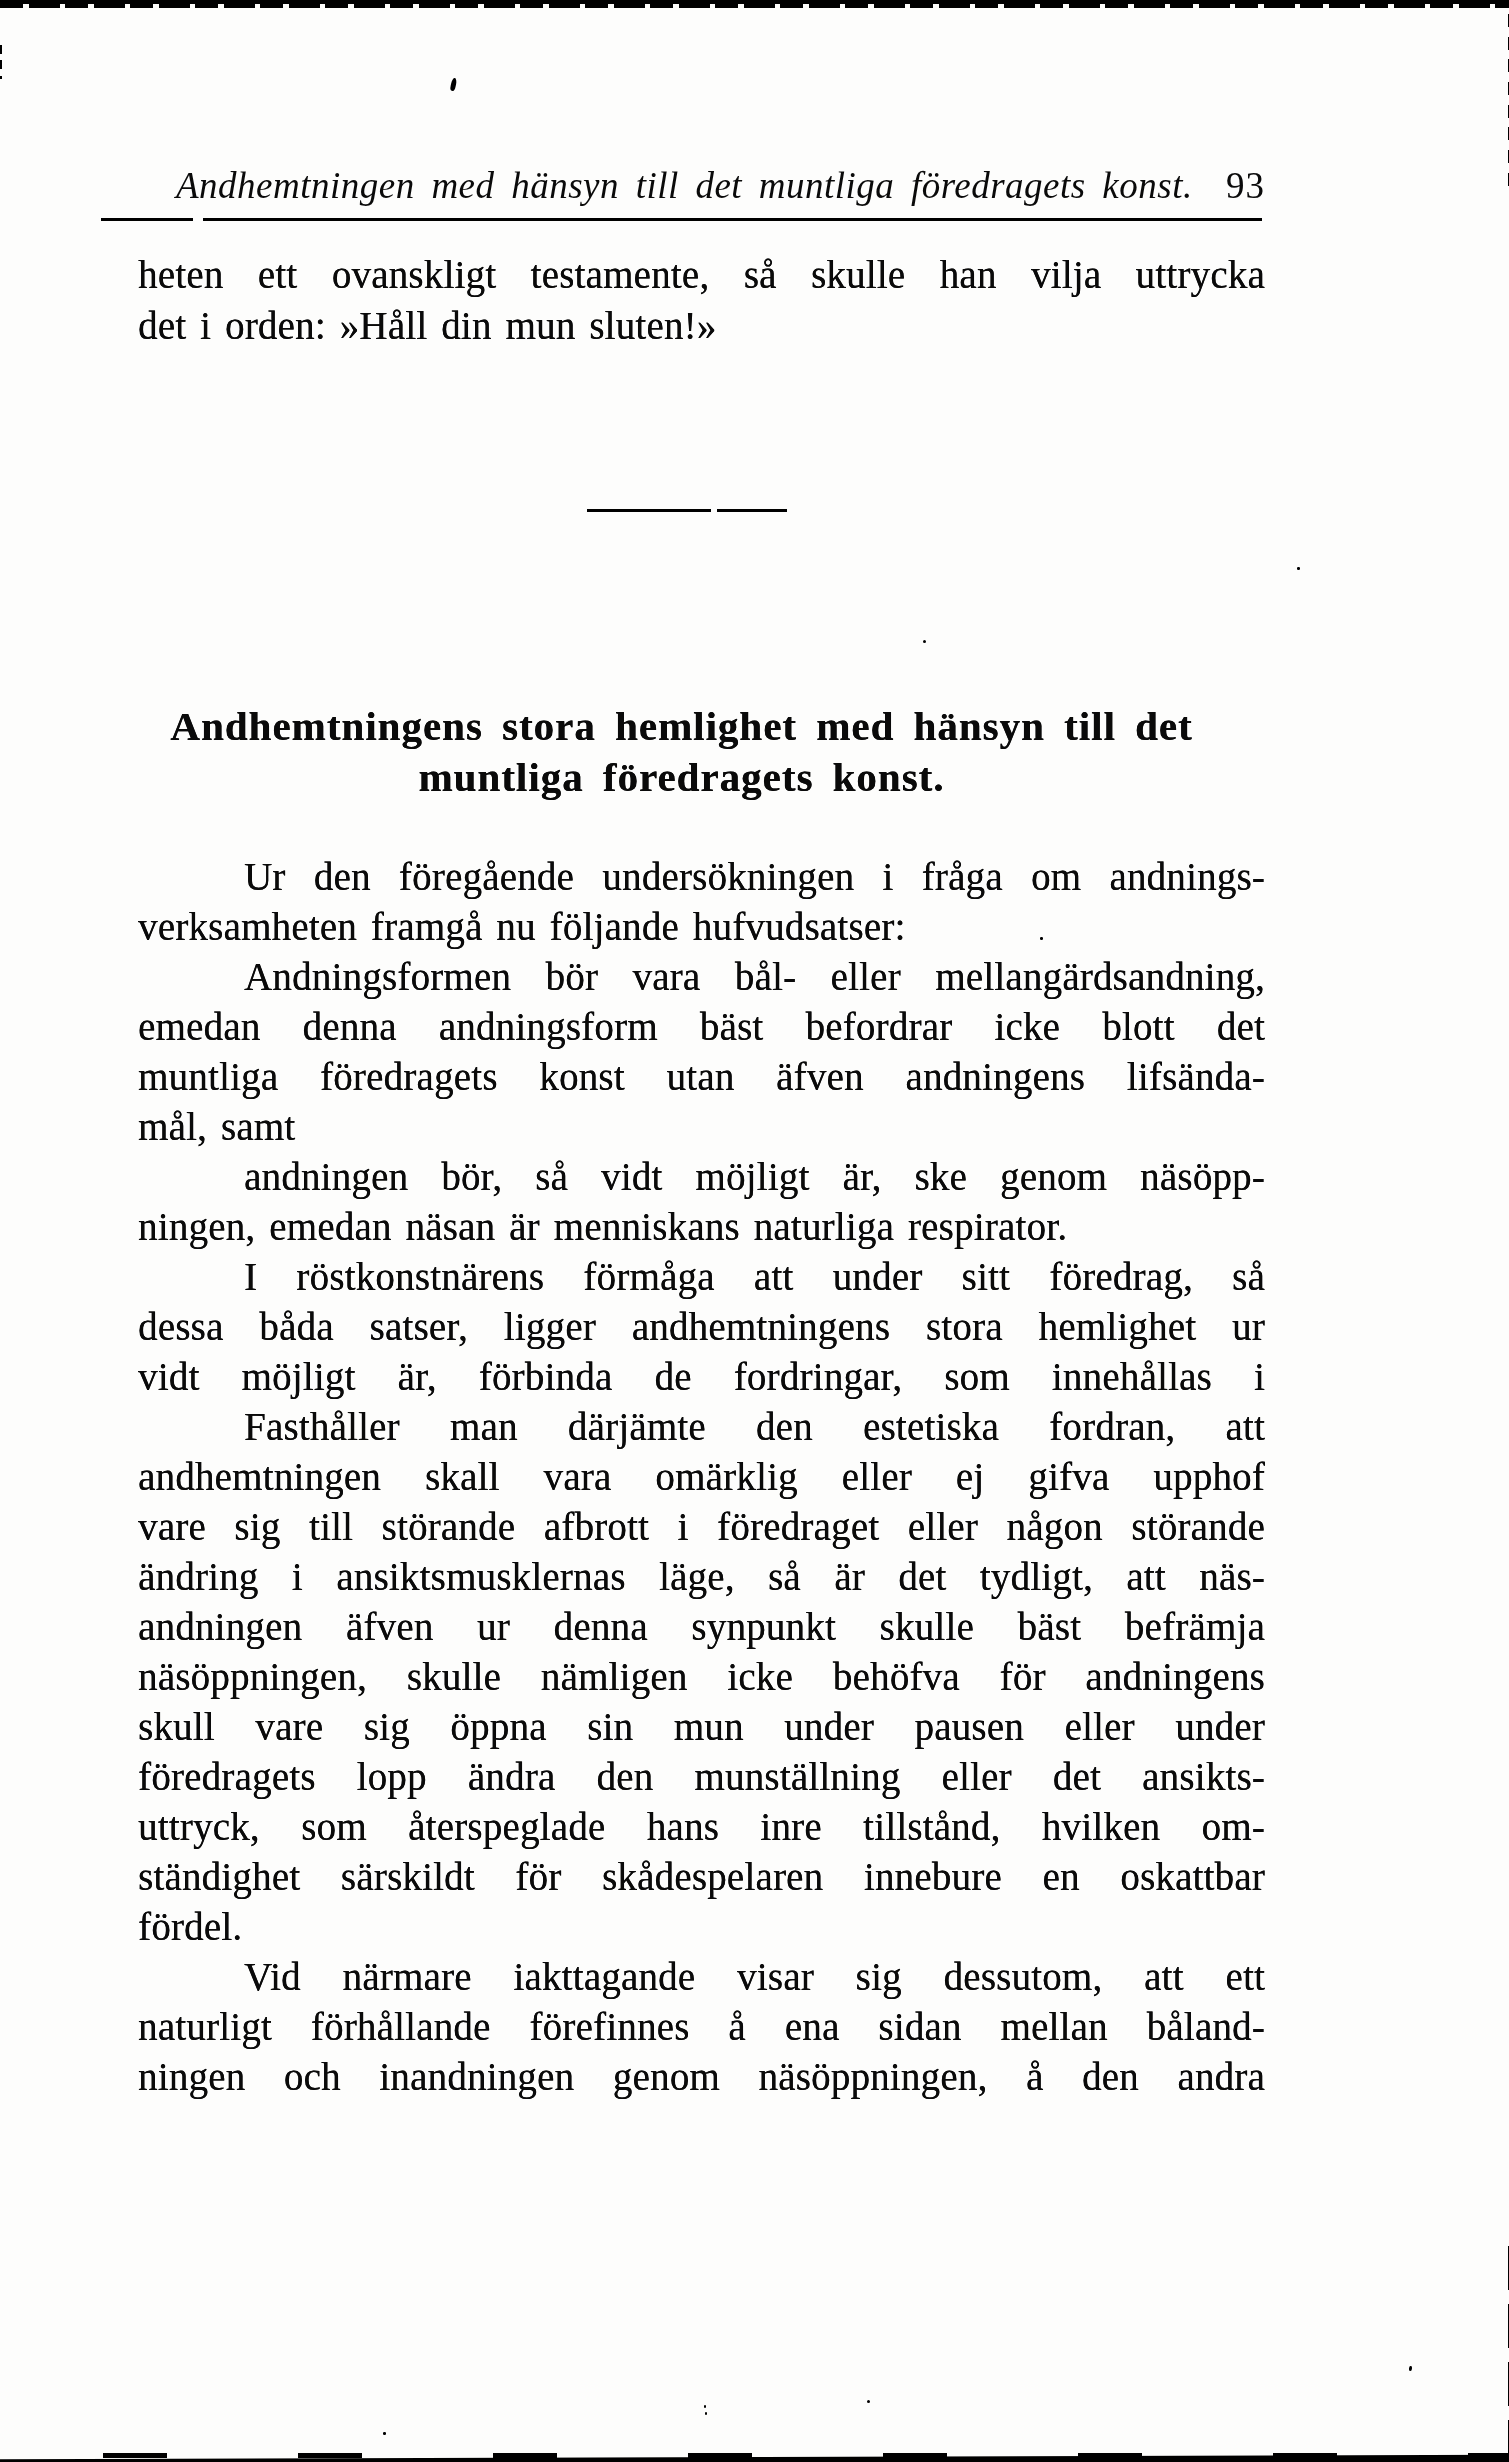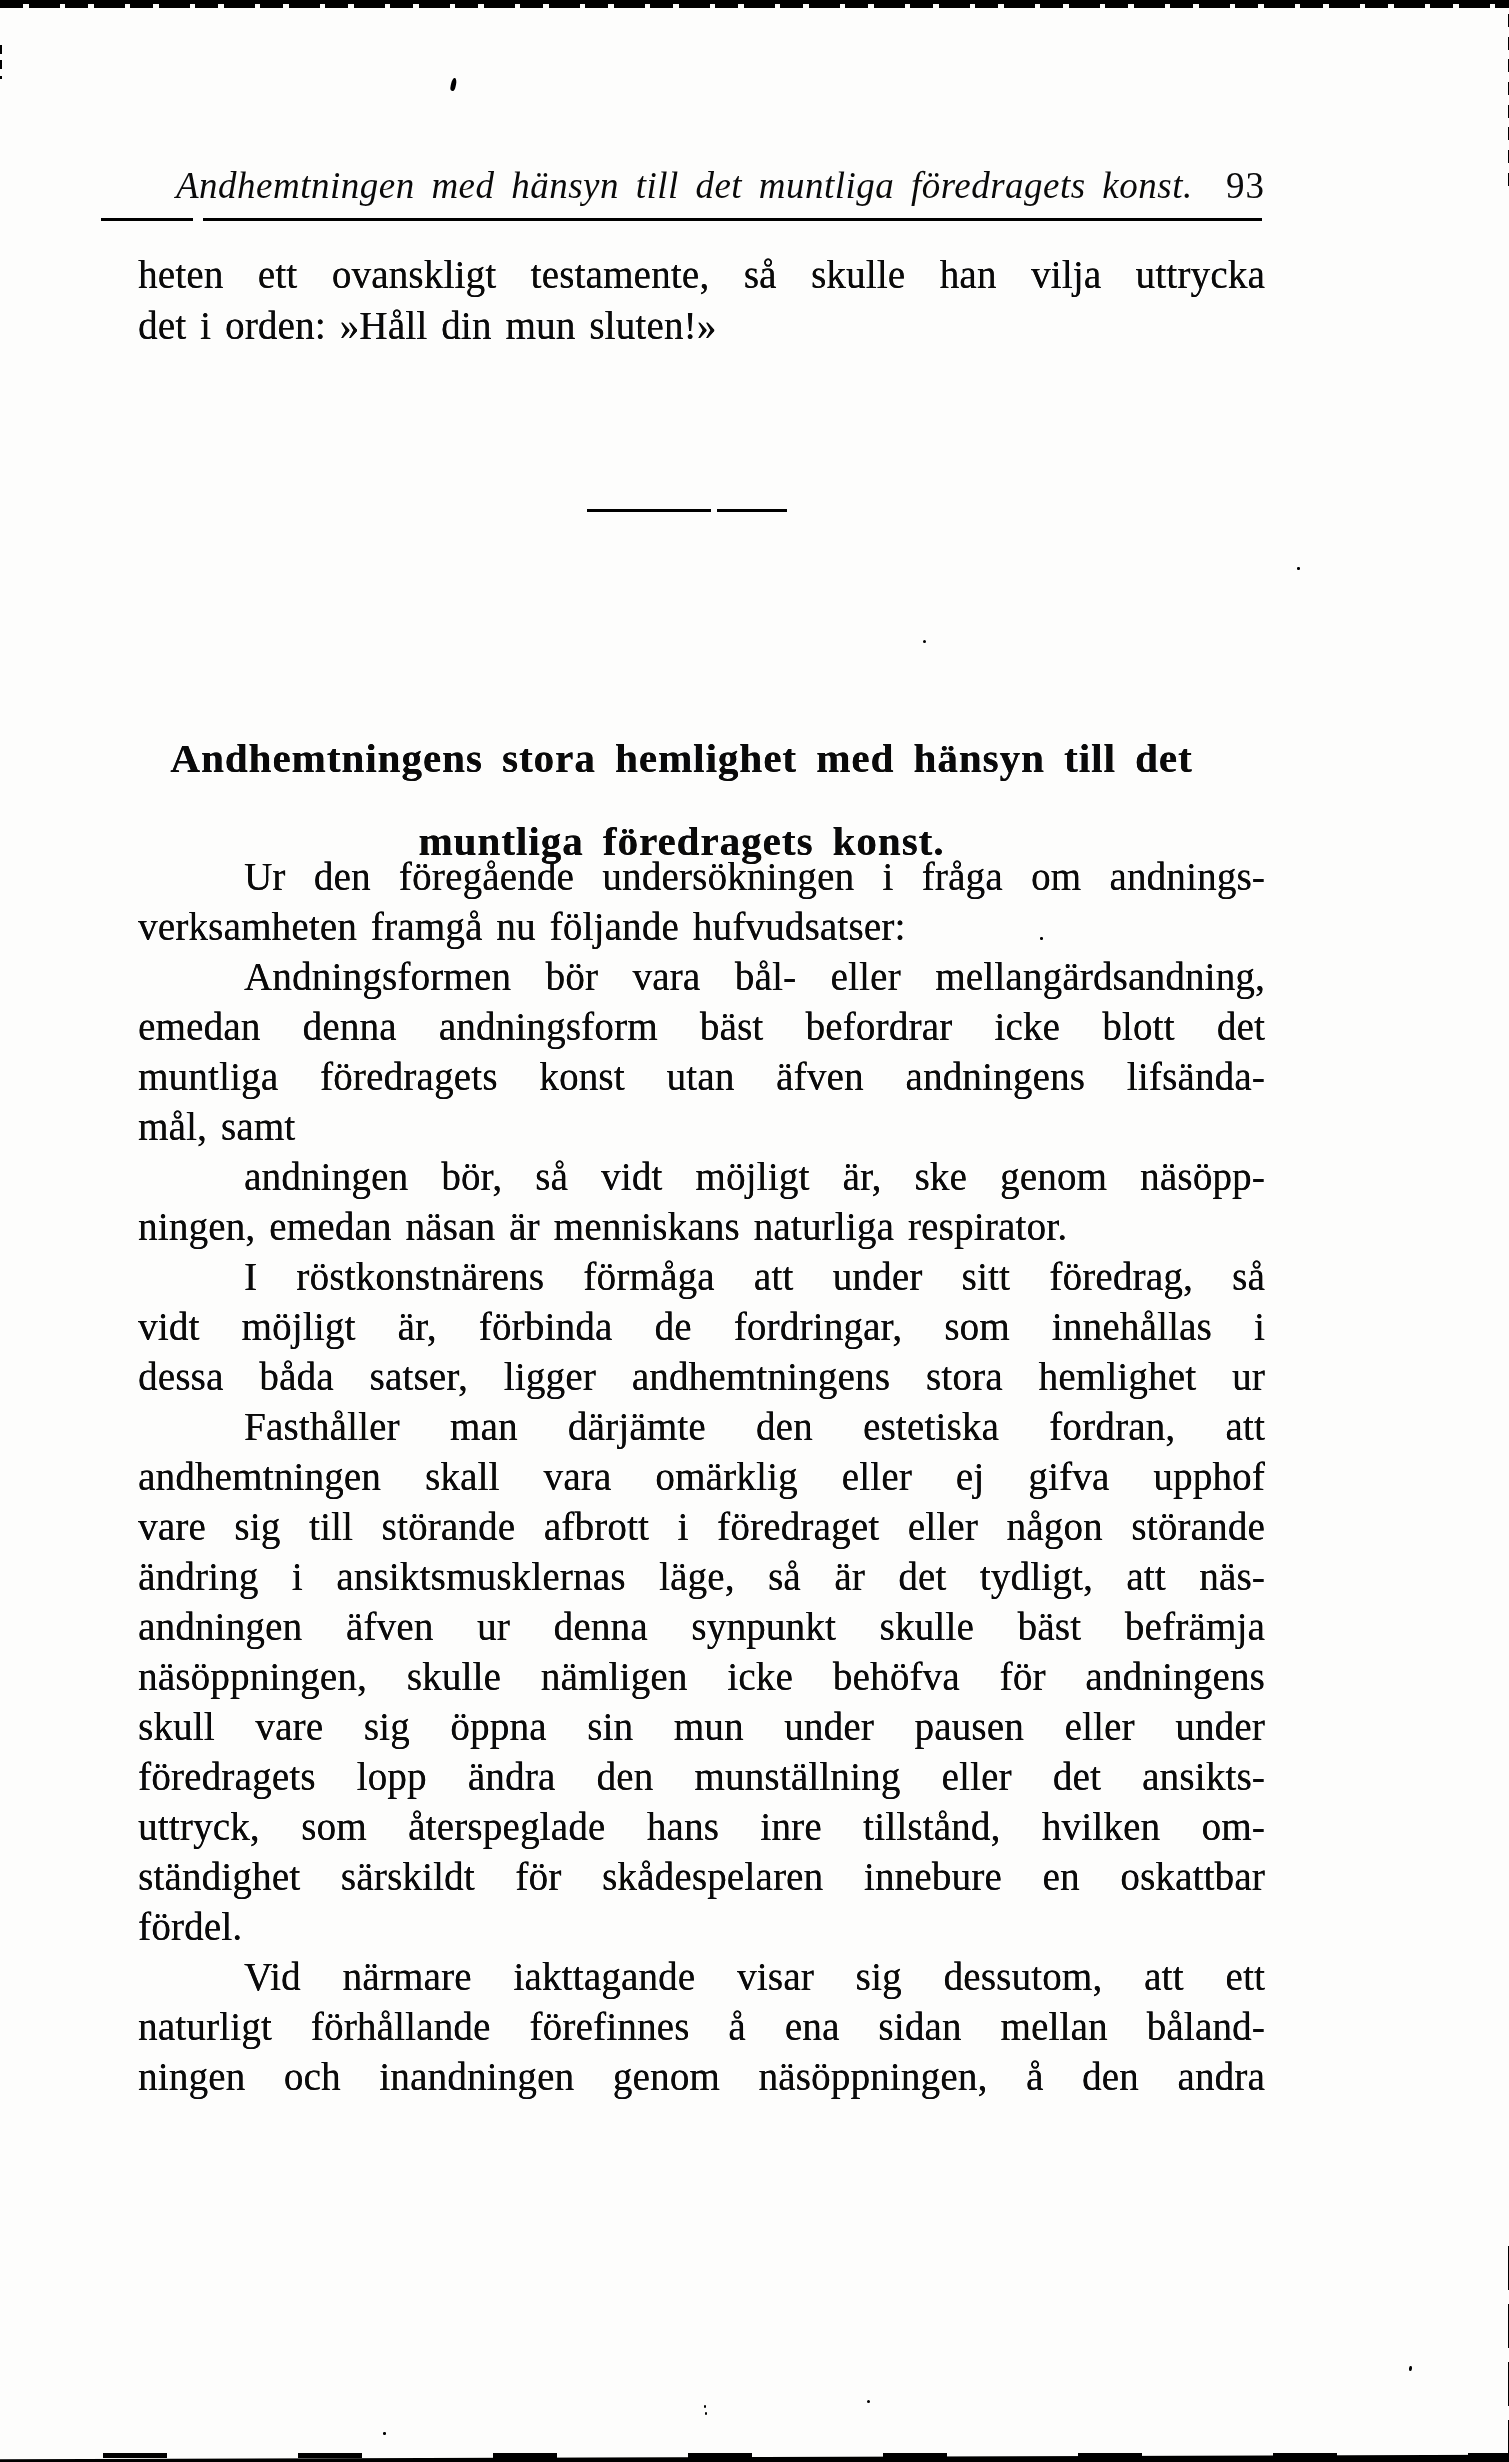--- a/index.html
+++ b/index.html
@@ -57,21 +57,21 @@
     position:absolute;left:587px;top:509px;width:200px;height:2.5px;
     background:linear-gradient(90deg,#000 0 62%,transparent 62% 65%,#000 65% 100%);
   }
 
   .section-heading{
     position:absolute;left:98px;top:701px;width:1167px;margin:0;
     font-size:41px;font-weight:bold;text-align:center;
     letter-spacing:1px;word-spacing:7.9px;
     text-shadow:0.2px 0 0 currentColor;
   }
-  .section-heading .h-line{height:51px;line-height:51px;white-space:nowrap;margin-top:32px;}
+  .section-heading .h-line{height:51px;line-height:51px;white-space:nowrap;}
 </style>
 </head>
 <body>
 
 <div class="page">
 
   <div class="edge-top"></div>
   <div class="edge-top-jag"></div>
   <div class="edge-bottom"></div>
   <div class="edge-bottom-jag"></div>
@@ -110,22 +110,22 @@
   <div class="textblock bodytext">
       <div class="line indent">Ur den föregående undersökningen i fråga om andnings-</div>
       <div class="line end">verksamheten framgå nu följande hufvudsatser:</div>
       <div class="line indent">Andningsformen bör vara bål- eller mellangärdsandning,</div>
       <div class="line">emedan denna andningsform bäst befordrar icke blott det</div>
       <div class="line">muntliga föredragets konst utan äfven andningens lifsända-</div>
       <div class="line end">mål, samt</div>
       <div class="line indent">andningen bör, så vidt möjligt är, ske genom näsöpp-</div>
       <div class="line end">ningen, emedan näsan är menniskans naturliga respirator.</div>
       <div class="line indent">I röstkonstnärens förmåga att under sitt föredrag, så</div>
+      <div class="line">dessa båda satser, ligger andhemtningens stora hemlighet ur</div>
       <div class="line">vidt möjligt är, förbinda de fordringar, som innehållas i</div>
-      <div class="line">dessa båda satser, ligger andhemtningens stora hemlighet ur</div>
       <div class="line indent">Fasthåller man därjämte den estetiska fordran, att</div>
       <div class="line">andhemtningen skall vara omärklig eller ej gifva upphof</div>
       <div class="line">vare sig till störande afbrott i föredraget eller någon störande</div>
       <div class="line">ändring i ansiktsmusklernas läge, så är det tydligt, att näs-</div>
       <div class="line">andningen äfven ur denna synpunkt skulle bäst befrämja</div>
       <div class="line">näsöppningen, skulle nämligen icke behöfva för andningens</div>
       <div class="line">skull vare sig öppna sin mun under pausen eller under</div>
       <div class="line">föredragets lopp ändra den munställning eller det ansikts-</div>
       <div class="line">uttryck, som återspeglade hans inre tillstånd, hvilken om-</div>
       <div class="line">ständighet särskildt för skådespelaren innebure en oskattbar</div>

